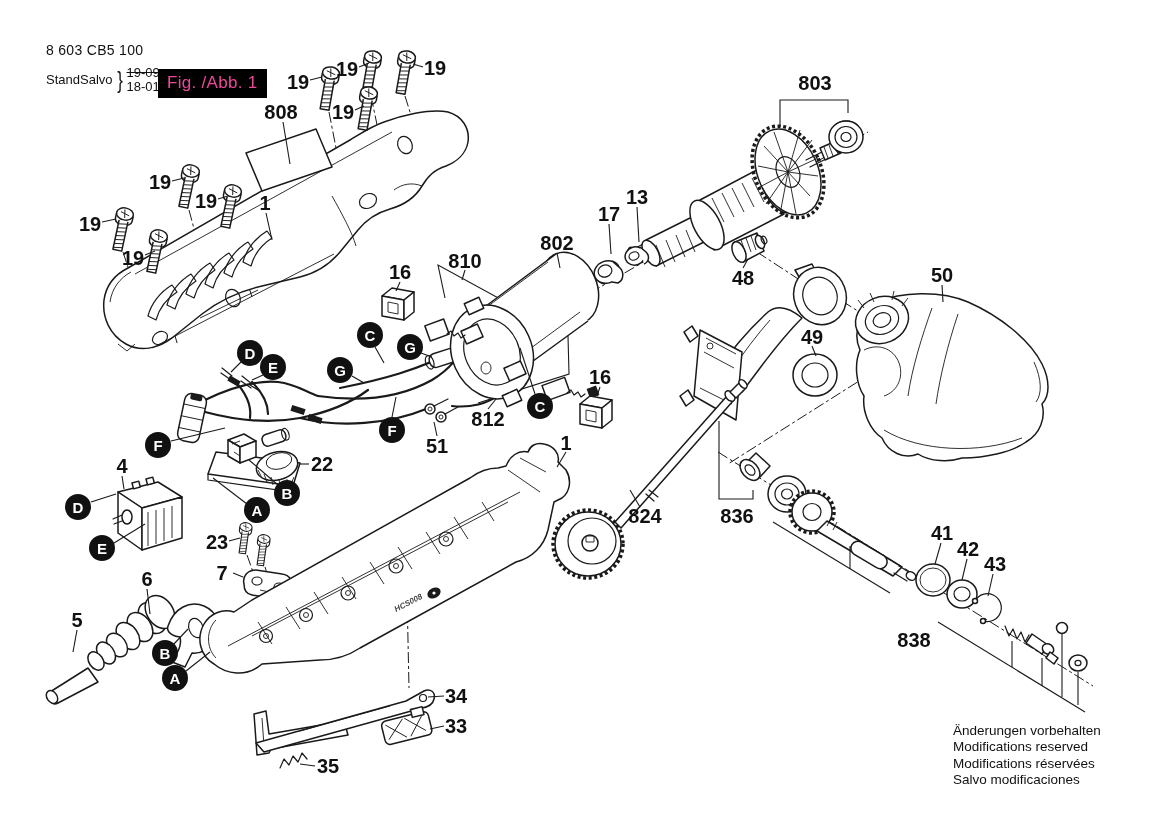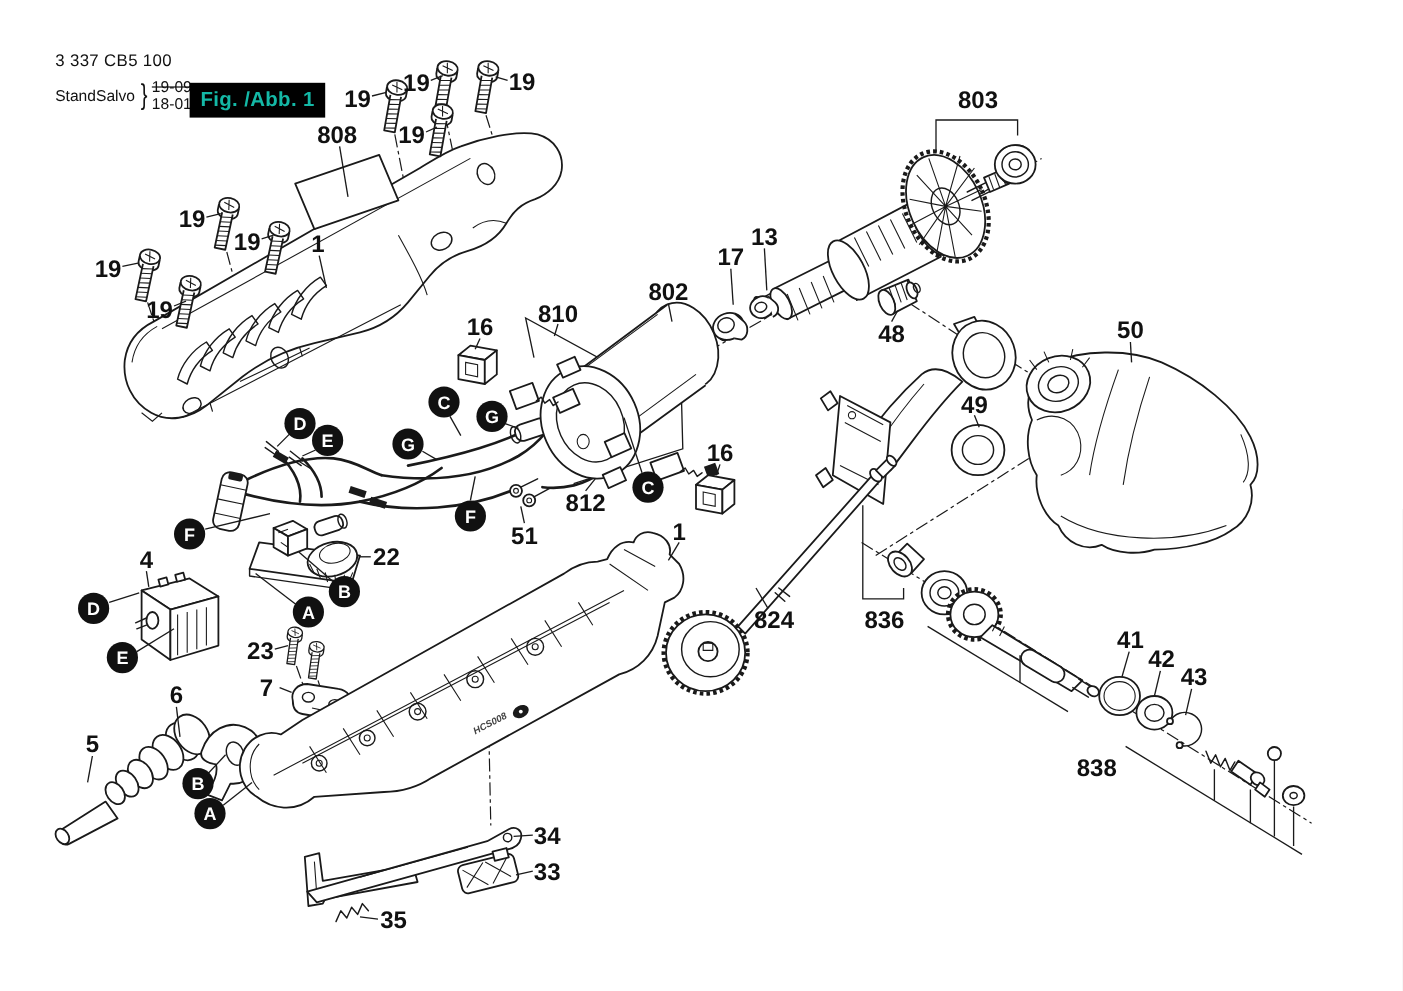--- a/index.html
+++ b/index.html
@@ -7,22 +7,22 @@
           font-family:"Liberation Sans",sans-serif;color:#111;}
   svg{position:absolute;left:0;top:0;}
   
   .title-block{position:absolute;left:46px;top:42px;}
   .pn{font-size:14px;letter-spacing:.3px;margin-bottom:8px;}
   .si-table{display:flex;align-items:center;gap:2px;}
   .si-col{display:flex;flex-direction:row;font-size:13px;line-height:14px;}
   .brace-col{font-size:24px;font-weight:400;transform:scaleX(.7);margin:0 1px;}
   .val-col{display:flex;flex-direction:column;font-size:13px;line-height:14px;}
   .struck{text-decoration:line-through;}
-  .fig-box{position:absolute;left:158px;top:69px;background:#000;color:#14b8a6;
-           font-size:17px;font-weight:bold;padding:4px 9px 5px 9px;letter-spacing:.3px;}
+  .fig-box{position:absolute;left:158px;top:69px;background:#000;color:#ec4899;
+           font-size:17px;font-weight:normal;padding:4px 9px 5px 9px;letter-spacing:.3px;}
   
   .footer{position:absolute;left:953px;top:723px;font-size:13.5px;line-height:16.3px;}
   
   .ol{stroke:#1a1a1a;fill:#fff;stroke-width:1.5;stroke-linejoin:round;}
   .ln{stroke:#1a1a1a;fill:none;stroke-width:1.2;stroke-linejoin:round;stroke-linecap:round;}
   .thin{stroke:#1a1a1a;fill:none;stroke-width:.9;}
   .ldr{stroke:#1a1a1a;fill:none;stroke-width:1.1;}
   .dd{stroke:#1a1a1a;fill:none;stroke-width:1;stroke-dasharray:11 3 3 3;}
   .wire{stroke:#1a1a1a;fill:none;stroke-width:2.2;stroke-linecap:round;}
   .dk{fill:#1a1a1a;stroke:none;}
@@ -31,35 +31,41 @@
   .badge-circle{fill:#111;stroke:none;}
   .badge-letter{font:bold 15px "Liberation Sans",sans-serif;fill:#fff;text-anchor:middle;}
   .molded{font:italic bold 8px "Liberation Sans",sans-serif;fill:#444;}
 </style>
 </head>
 <body>
 
 <div class="canvas">
 
   <div class="title-block">
-    <div class="pn">3 337 CB5 100</div>
+    <div class="pn">8 603 CB5 100</div>
     <div class="si-table">
       <div class="si-col">
         <span>Stand</span>
         <span>Salvo</span>
       </div>
       <div class="brace-col">}</div>
       <div class="val-col">
         <span class="struck">19-09</span>
         <span>18-01-16</span>
       </div>
     </div>
   </div>
   <div class="fig-box">Fig. /Abb. 1</div>
 
+  <div class="footer">
+    <div>Änderungen vorbehalten</div>
+    <div>Modifications reserved</div>
+    <div>Modifications réservées</div>
+    <div>Salvo modificaciones</div>
+  </div>
 
   <svg width="1169" height="826" viewBox="0 0 1169 826">
     <defs>
       <g id="screw-sym">
         <path class="ol" d="M-8.5,1 L-8.5,6 A8.5,5.5 0 0 0 8.5,6 L8.5,1"></path>
         <ellipse class="ol" cx="0" cy="0" rx="8.5" ry="6"></ellipse>
         <path class="thin" d="M-4.5,-1.5 L4.5,1 M-1,-4.5 L0.5,4"></path>
         <path class="ol" d="M-4.5,7 L-4.5,37 L4.5,37 L4.5,7"></path>
         <path class="thin" d="M-4.5,11 L4.5,9.5 M-4.5,15 L4.5,13.5 M-4.5,19 L4.5,17.5 M-4.5,23 L4.5,21.5 M-4.5,27 L4.5,25.5 M-4.5,31 L4.5,29.5 M-4.5,35 L4.5,33.5"></path>
       </g>

